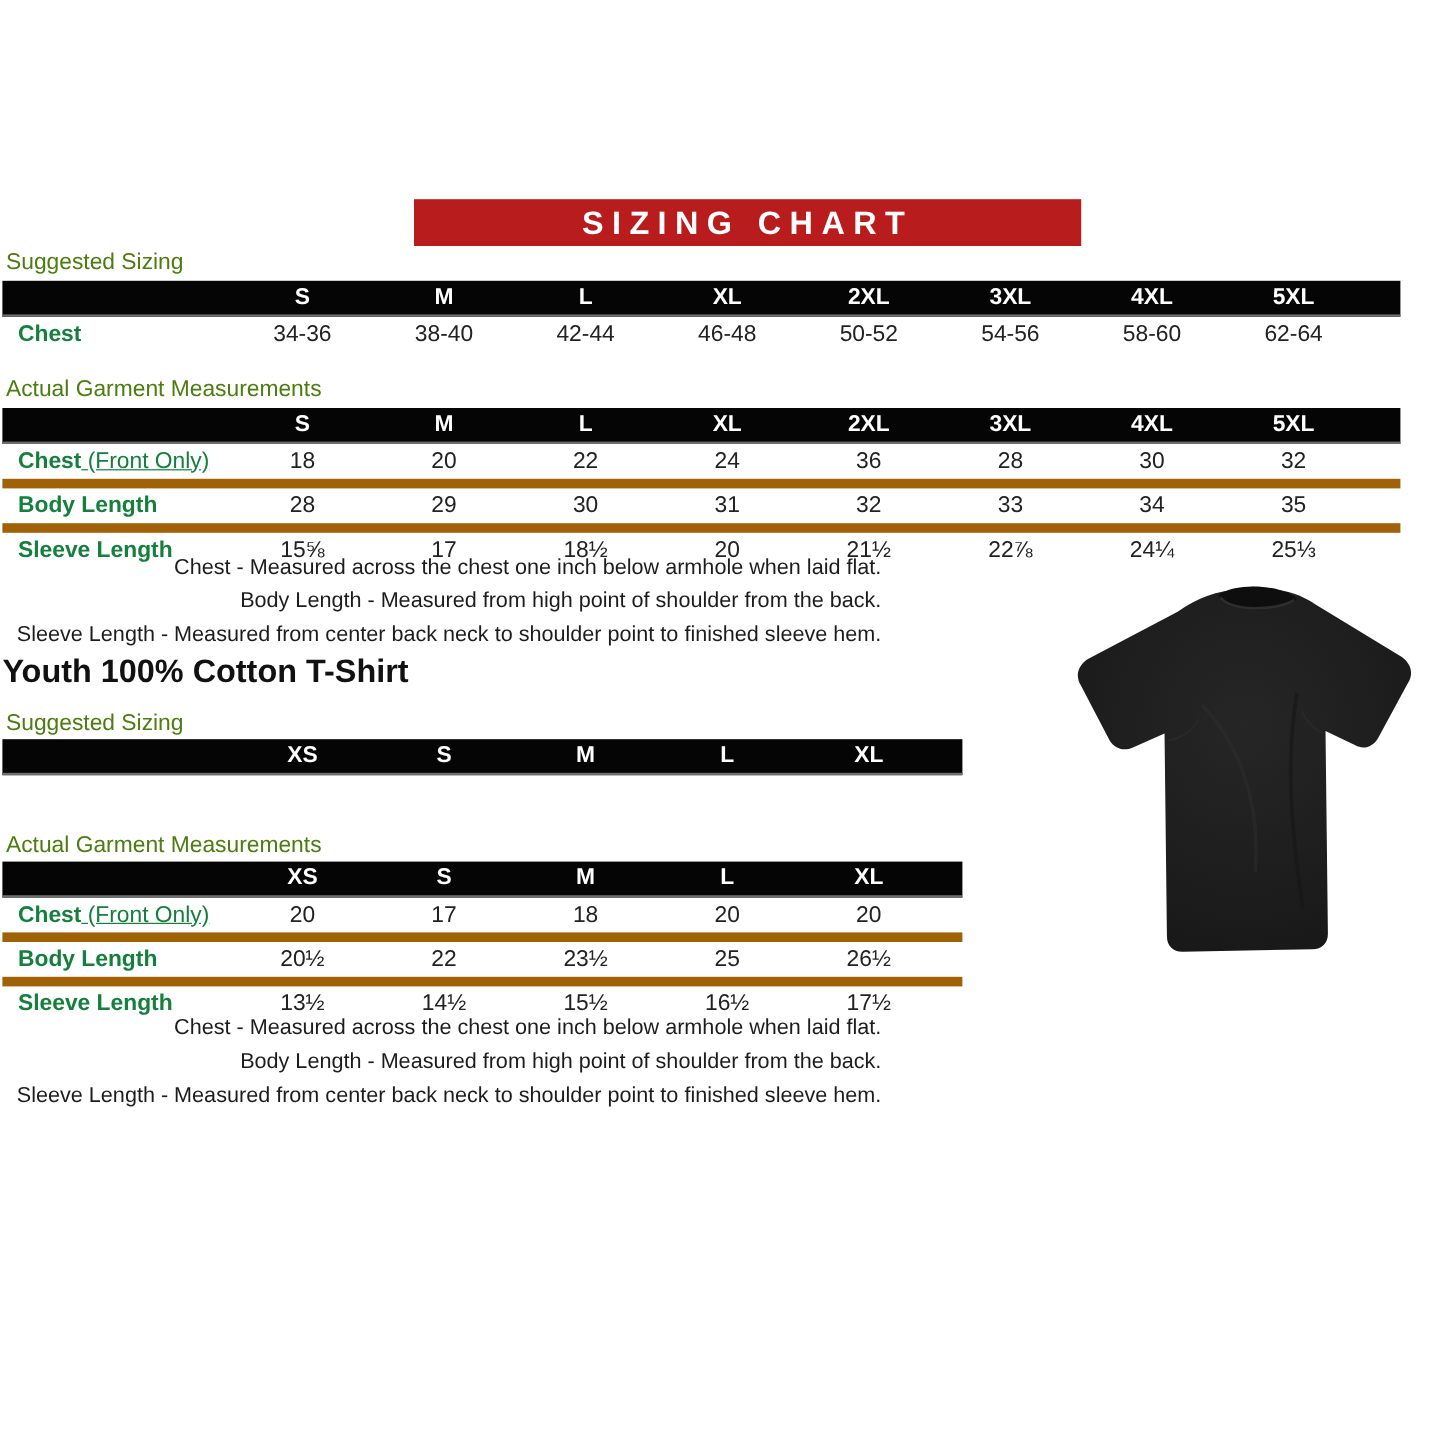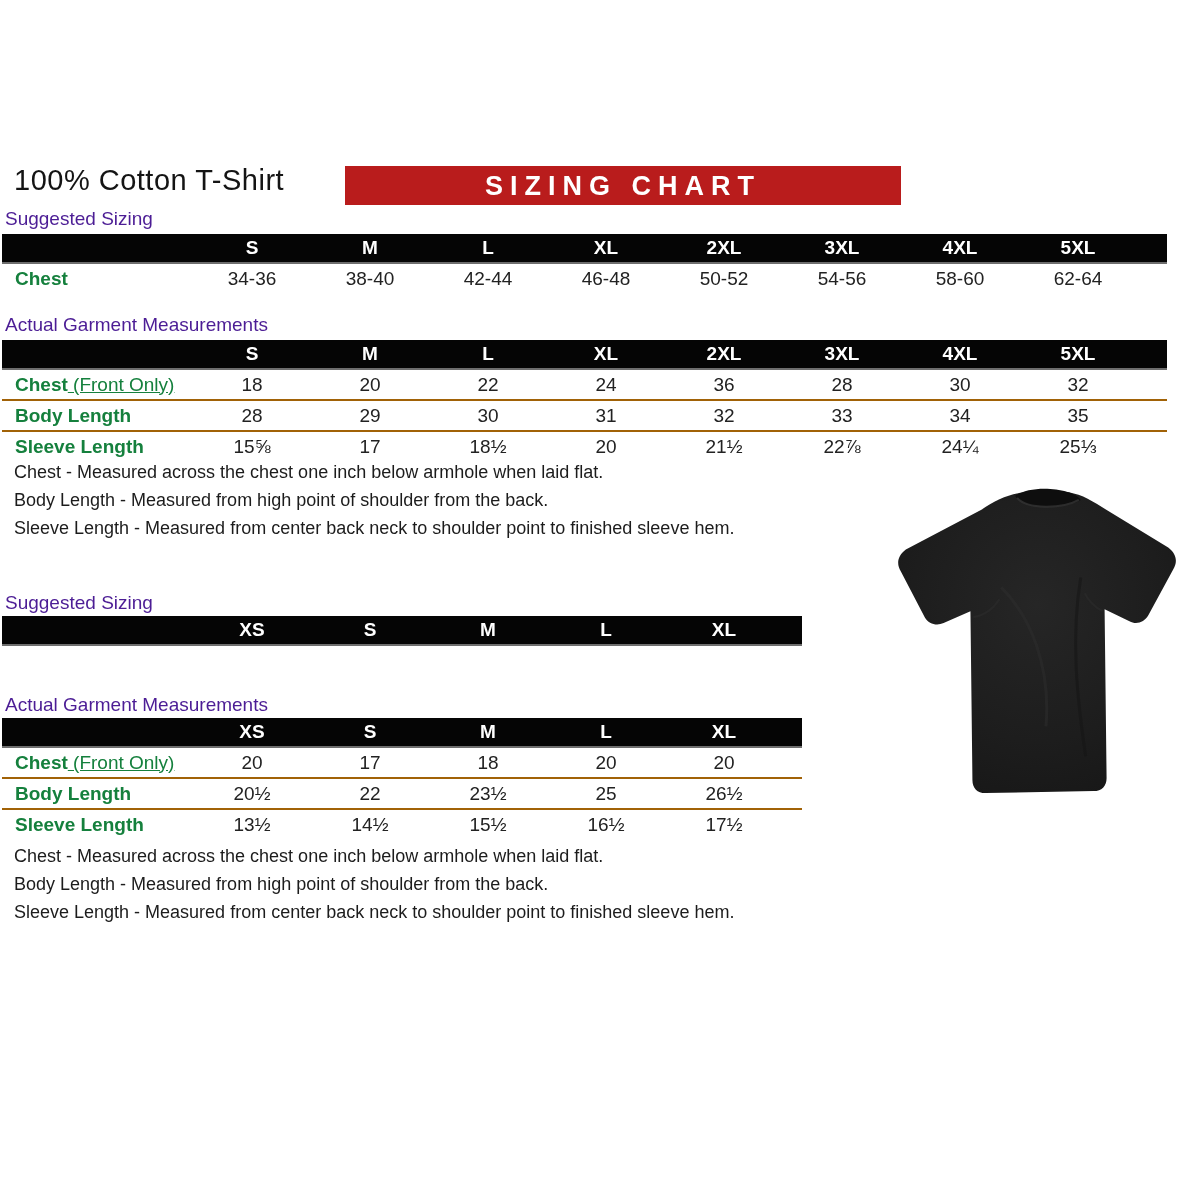--- a/index.html
+++ b/index.html
@@ -11,51 +11,50 @@
   
   .page-title {
     position:absolute; left:14px; top:164px;
     font-size:29px; font-weight:400; color:#141414; letter-spacing:.5px;
   }
   .banner {
     position:absolute; left:345px; top:166px; width:556px; height:39px;
     background:#b91c1c; color:#fff; font-weight:700; font-size:27px;
     letter-spacing:7px; text-align:center; line-height:40px;
   }
-  .section-label { position:absolute; font-size:19px; color:#4c1d95; }
+  .section-label { position:absolute; font-size:19px; color:#4d7c0f; }
   .youth-title {
     position:absolute; left:2px; top:544px;
     font-size:27px; font-weight:700; color:#111;
   }
 
   
   .sztable { position:absolute; }
   .trow { display:flex; align-items:center; height:29px; }
   .trow.thead { background:#050505; height:28px; border-bottom:2px solid #6e6e6e; }
   .tcell { font-size:19px; box-sizing:border-box; }
   .label-cell { width:191px; padding-left:13px; text-align:left; color:#15803d; }
   .label-cell b { font-weight:700; }
   .label-cell span { font-weight:400;text-decoration:underline; }
   .val-cell { width:118px; text-align:center; color:#222; }
   .thead .val-cell { color:#fff; font-weight:700; }
-  .trow.sep { border-top:2px solid #a16207; }
-
-  
-  .notes { position:absolute; left:14px; }
+  .trow.sep { border-top:8px solid #a16207; }
+
+  
+  .notes { position:absolute; left:14px;text-align:right; }
   .note-line { font-size:18px; color:#1c1c1c; height:28px; line-height:28px; }
 
   
   .tshirt-wrap { position:absolute; left:882px; top:466px; width:318px; height:352px; }
 </style>
 </head>
 <body>
 
 <div id="canvas">
 
-  <div class="page-title">100% Cotton T-Shirt</div>
   <div class="banner">SIZING CHART</div>
 
   <div class="section-label" style="left:5px; top:208px;">Suggested Sizing</div>
   <div class="sztable" style="left:2px; top:234px; width:1165px;">
       <div class="trow thead">
         <div class="tcell label-cell"></div>
         <div class="tcell val-cell">S</div>
         <div class="tcell val-cell">M</div>
         <div class="tcell val-cell">L</div>
         <div class="tcell val-cell">XL</div>
@@ -124,20 +123,21 @@
         <div class="tcell val-cell">25⅓</div>
       </div>
     </div>
 
   <div class="notes" style="top:458px;">
     <div class="note-line">Chest - Measured across the chest one inch below armhole when laid flat.</div>
     <div class="note-line">Body Length - Measured from high point of shoulder from the back.</div>
     <div class="note-line">Sleeve Length - Measured from center back neck to shoulder point to finished sleeve hem.</div>
   </div>
 
+  <div class="youth-title">Youth 100% Cotton T-Shirt</div>
 
   <div class="section-label" style="left:5px; top:592px;">Suggested Sizing</div>
   <div class="sztable" style="left:2px; top:616px; width:800px;">
       <div class="trow thead">
         <div class="tcell label-cell"></div>
         <div class="tcell val-cell">XS</div>
         <div class="tcell val-cell">S</div>
         <div class="tcell val-cell">M</div>
         <div class="tcell val-cell">L</div>
         <div class="tcell val-cell">XL</div>

